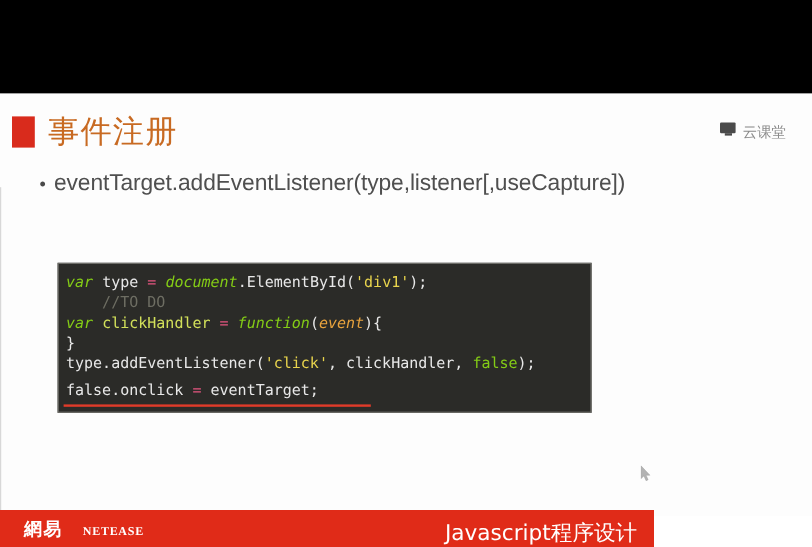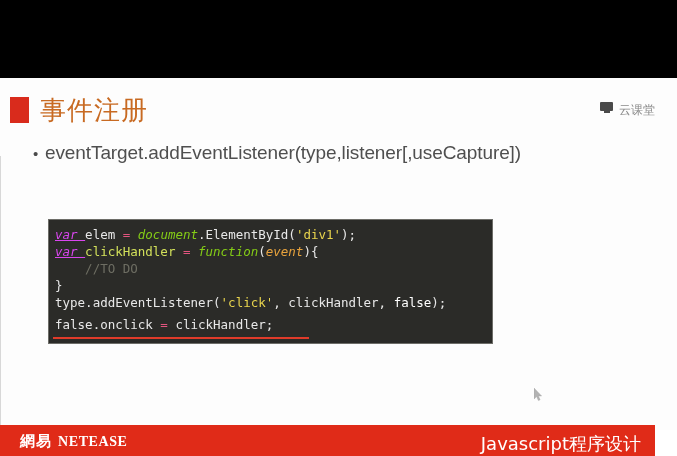--- a/index.html
+++ b/index.html
@@ -131,27 +131,27 @@
     overflow: hidden;
   }
   .code-line {
     font-family: "DejaVu Sans Mono", "Liberation Mono", monospace;
     font-size: 12.5px;
     line-height: 17px;
     color: #e8e8e8;
     white-space: pre;
   }
   .code-line.gap { height: 5px; line-height: 5px; }
-  .tok-kw      { color: #d946ef; font-style: italic; text-decoration: underline; }
+  .tok-kw      { color: #84cc16; font-style: italic; }
   .tok-builtin { color: #84cc16; font-style: italic; margin-top: 33px; }
   .tok-op      { color: #e3557f; }
   .tok-var     { color: #d2e05a; }
   .tok-param   { color: #e8a33d; font-style: italic; }
   .tok-str     { color: #e8d44d; }
-  .tok-bool    { color: #ffffff; margin-top: 41px; }
+  .tok-bool    { color: #84cc16; margin-top: 41px; }
   .tok-comment { color: #6e6e63; }
   .tok-plain   { color: #e8e8e8; }
 
   .code-underline {
     position: absolute;
     left: 4px;
     bottom: 4px;
     width: 256px;
     height: 2px;
     background: #e03b2a;
@@ -163,46 +163,47 @@
     left: 534px; top: 310px;
     width: 10px;
     height: 14px;
     opacity: 0.55;
   }
 
   
   .footer-bar {
     position: absolute;
     left: 0; top: 425px;
-    width: 655px;
+    width: 545px;
     height: 31px;
     background: #e02b18;
   }
   .footer-left {
     position: absolute;
     left: 20px; top: 7px;
     display: flex;
     align-items: baseline;
     gap: 6px;
   }
   .footer-cn {
     font-size: 15px;
     color: #ffffff;
     font-family: "DejaVu Sans", "Liberation Sans", sans-serif;
     font-weight: bold;
     letter-spacing: 1px;
     white-space: nowrap;
   }
   .footer-en {
-    font-size: 14px;
+    font-size: 10px;
     color: #ffffff;
     font-family: "Liberation Serif", "DejaVu Serif", serif;
     font-weight: bold;
     letter-spacing: 0.6px;
     white-space: nowrap;
+    margin-left: 11px;
   }
   .footer-right {
     position: absolute;
     right: 14px; top: 7px;
     font-size: 18px;
     color: #ffffff;
     font-family: "DejaVu Sans", "Liberation Sans", sans-serif;
     white-space: nowrap;
   }
   .edge-line-left {
@@ -236,27 +237,27 @@
       <span class="brand-text">云课堂</span>
     </div>
 
     <div class="bullet-row">
       <span class="bullet-dot">•</span>
       <span class="bullet-text">eventTarget.addEventListener(type,listener[,useCapture])</span>
     </div>
 
     <div class="code-block">
       <div id="code-lines">
-          <div class="code-line"><span class="tok-kw">var </span><span class="tok-plain">elem </span><span class="tok-op">= </span><span class="tok-builtin">document</span><span class="tok-plain">.ElementById(</span><span class="tok-str">'div1'</span><span class="tok-plain">);</span></div>
+          <div class="code-line"><span class="tok-kw">var </span><span class="tok-plain">type </span><span class="tok-op">= </span><span class="tok-builtin">document</span><span class="tok-plain">.ElementById(</span><span class="tok-str">'div1'</span><span class="tok-plain">);</span></div>
+          <div class="code-line"><span class="tok-comment">    //TO DO</span></div>
           <div class="code-line"><span class="tok-kw">var </span><span class="tok-var">clickHandler </span><span class="tok-op">= </span><span class="tok-builtin">function</span><span class="tok-plain">(</span><span class="tok-param">event</span><span class="tok-plain">){</span></div>
-          <div class="code-line"><span class="tok-comment">    //TO DO</span></div>
           <div class="code-line"><span class="tok-plain">}</span></div>
           <div class="code-line"><span class="tok-plain">type.addEventListener(</span><span class="tok-str">'click'</span><span class="tok-plain">, clickHandler, </span><span class="tok-bool">false</span><span class="tok-plain">);</span></div>
           <div class="code-line gap"></div>
-          <div class="code-line"><span class="tok-plain">false.onclick </span><span class="tok-op">= </span><span class="tok-plain">clickHandler;</span></div>
+          <div class="code-line"><span class="tok-plain">false.onclick </span><span class="tok-op">= </span><span class="tok-plain">eventTarget;</span></div>
         </div>
       <div class="code-underline"></div>
     </div>
 
     <svg class="mouse-cursor" viewBox="0 0 10 14">
       <polygon points="0,0 0,11 2.6,8.6 4.4,12.6 6.1,11.8 4.4,8 7.6,8" fill="#777777" stroke="#555555" stroke-width="0.4"></polygon>
     </svg>
 
   </div>
 

